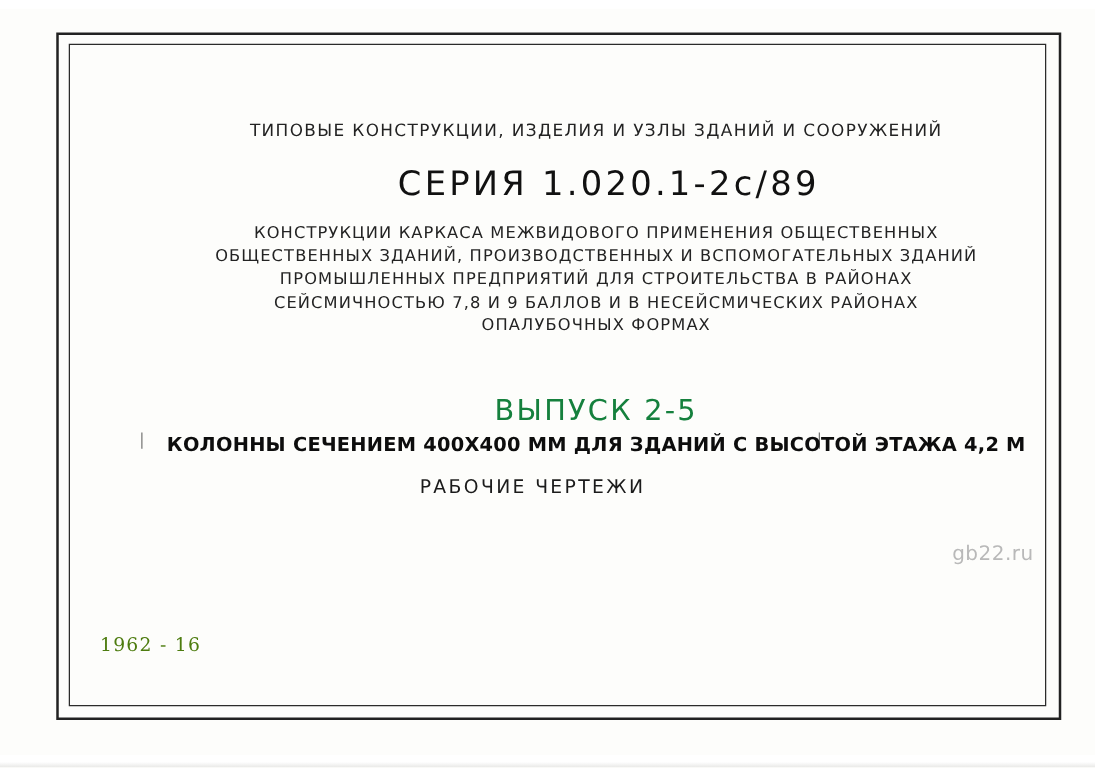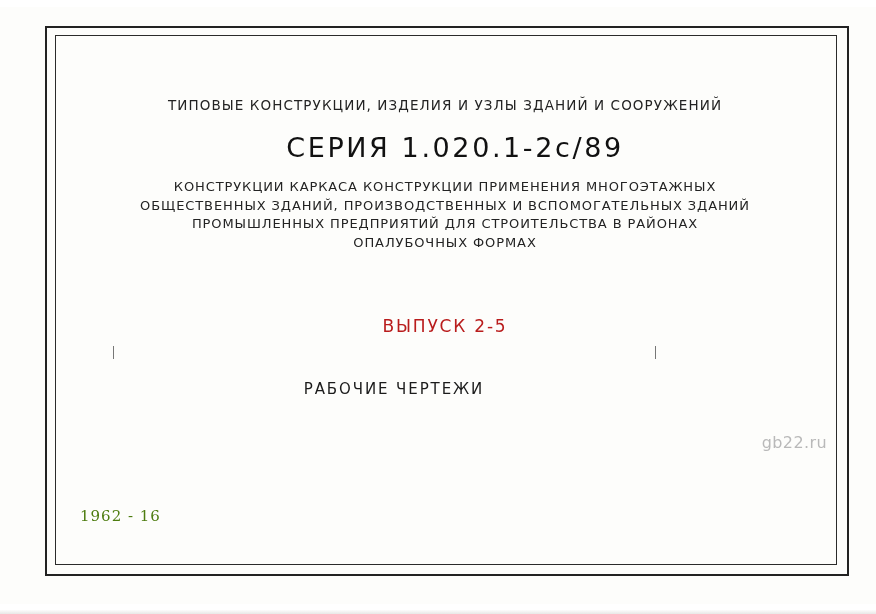--- a/index.html
+++ b/index.html
@@ -66,20 +66,21 @@
     left: 55px;
     top: 35px;
     width: 780px;
     height: 528px;
   }
 
   .txt {
     text-align: center;
     letter-spacing: 0.5px;
     white-space: nowrap;
+    padding-left: 32px;
   }
 
   
   .l-head {
     position: absolute;
     top: 62px;
     left: 0;
     width: 780px;
     font-size: 13.5px;
     letter-spacing: 1.1px;
@@ -109,23 +110,23 @@
     color: #232323;
   }
   .desc div { white-space: nowrap; }
 
   
   .l-vypusk {
     position: absolute;
     top: 281px;
     left: 0;
     width: 780px;
-    font-size: 17px;
+    font-size: 23px;
     letter-spacing: 1.8px;
-    color: #b91c1c;
+    color: #15803d;
   }
 
   
   .l-columns {
     position: absolute;
     top: 312px;
     left: 0;
     width: 780px;
     font-size: 15.5px;
     font-weight: bold;
@@ -184,31 +185,33 @@
   <div class="frame-outer"></div>
   <div class="frame-inner"></div>
 
   <div class="content">
 
     <div class="txt l-head">ТИПОВЫЕ КОНСТРУКЦИИ, ИЗДЕЛИЯ И УЗЛЫ ЗДАНИЙ И СООРУЖЕНИЙ</div>
 
     <div class="txt l-series">СЕРИЯ 1.020.1-2с/89</div>
 
     <div class="desc txt">
-      <div>КОНСТРУКЦИИ КАРКАСА КОНСТРУКЦИИ ПРИМЕНЕНИЯ МНОГОЭТАЖНЫХ</div>
+      <div>КОНСТРУКЦИИ КАРКАСА МЕЖВИДОВОГО ПРИМЕНЕНИЯ ОБЩЕСТВЕННЫХ</div>
       <div>ОБЩЕСТВЕННЫХ ЗДАНИЙ, ПРОИЗВОДСТВЕННЫХ И ВСПОМОГАТЕЛЬНЫХ ЗДАНИЙ</div>
       <div>ПРОМЫШЛЕННЫХ ПРЕДПРИЯТИЙ ДЛЯ СТРОИТЕЛЬСТВА В РАЙОНАХ</div>
+      <div>СЕЙСМИЧНОСТЬЮ 7,8 И 9 БАЛЛОВ И В НЕСЕЙСМИЧЕСКИХ РАЙОНАХ</div>
       <div>ОПАЛУБОЧНЫХ ФОРМАХ</div>
     </div>
 
     <div class="txt l-vypusk">ВЫПУСК 2-5</div>
 
     <div class="tick" style="left:58px; top:311px;"></div>
     <div class="tick" style="left:600px; top:311px;"></div>
 
+    <div class="txt l-columns">КОЛОННЫ СЕЧЕНИЕМ 400Х400 ММ ДЛЯ ЗДАНИЙ С ВЫСОТОЙ ЭТАЖА 4,2 М</div>
 
     <div class="txt l-working">РАБОЧИЕ ЧЕРТЕЖИ</div>
 
     <div class="l-code">1962 - 16</div>
 
     <div class="watermark">gb22.ru</div>
 
   </div>
 
   <div class="scan-line-bottom"></div>

